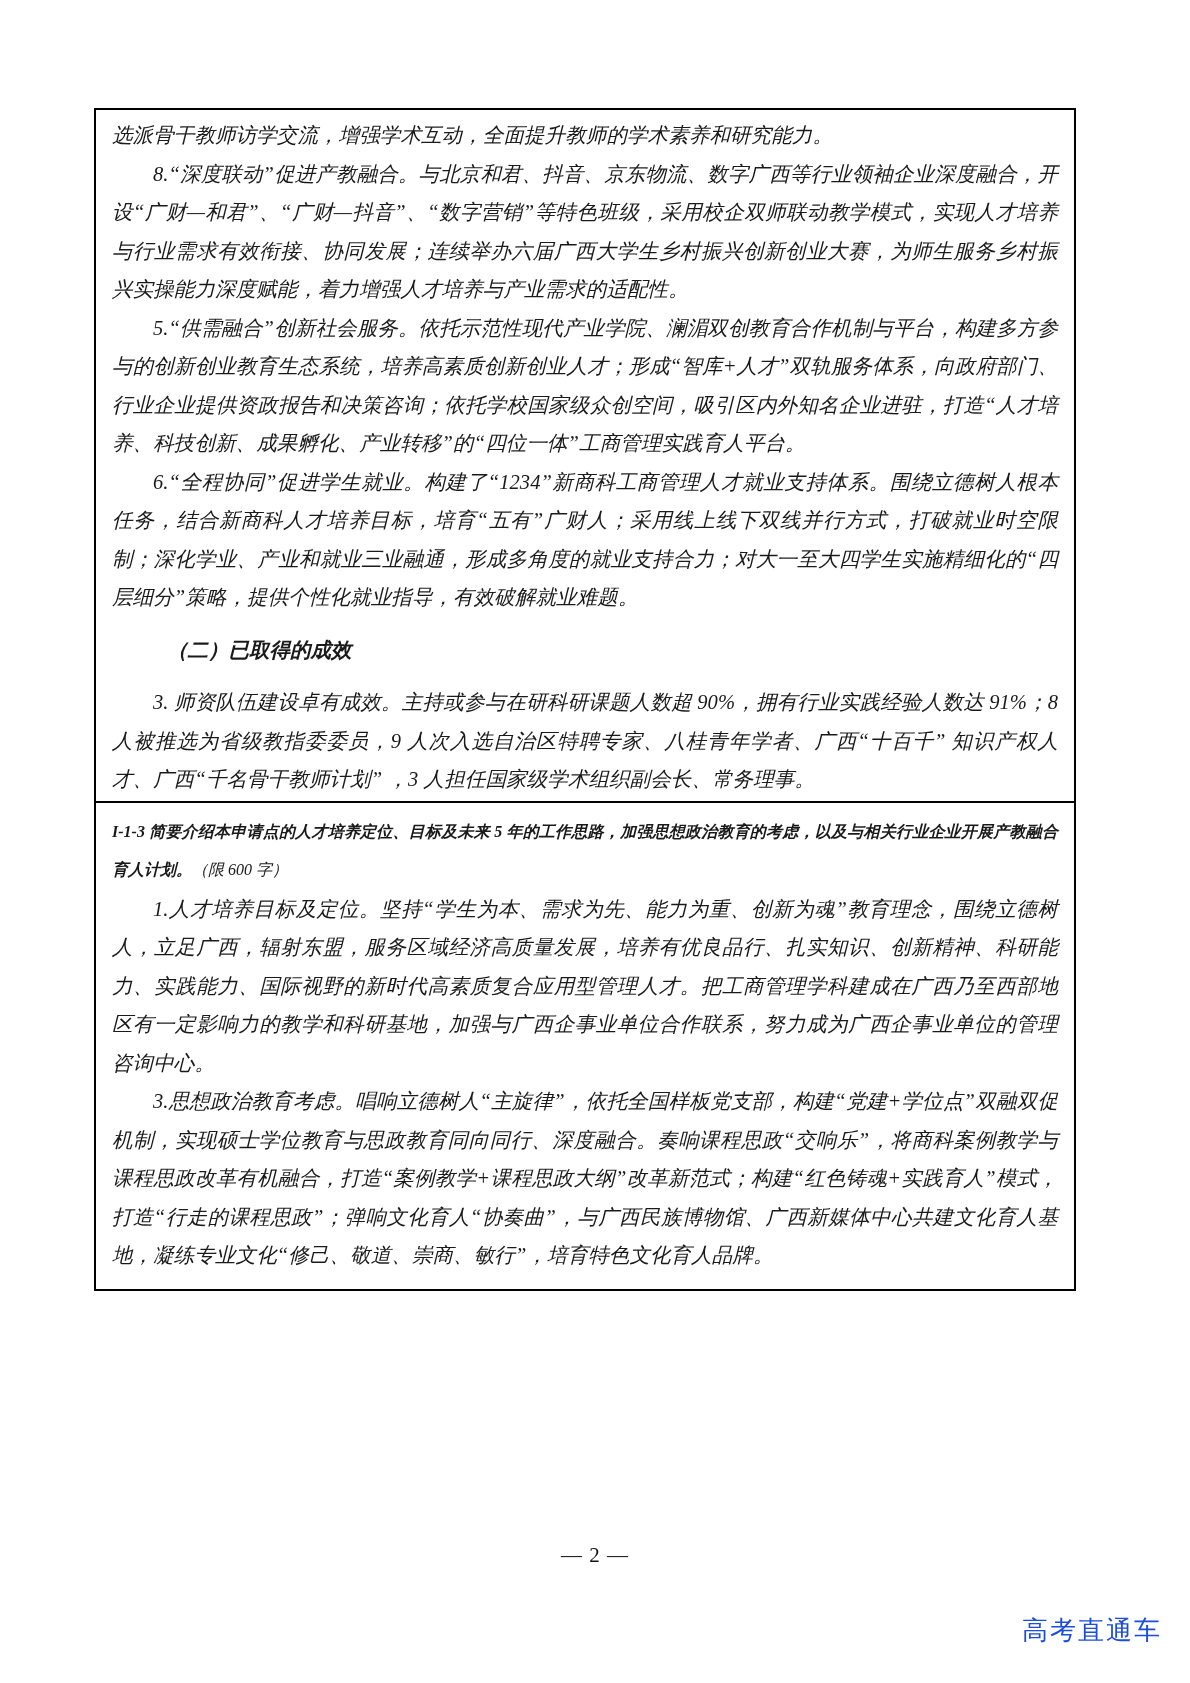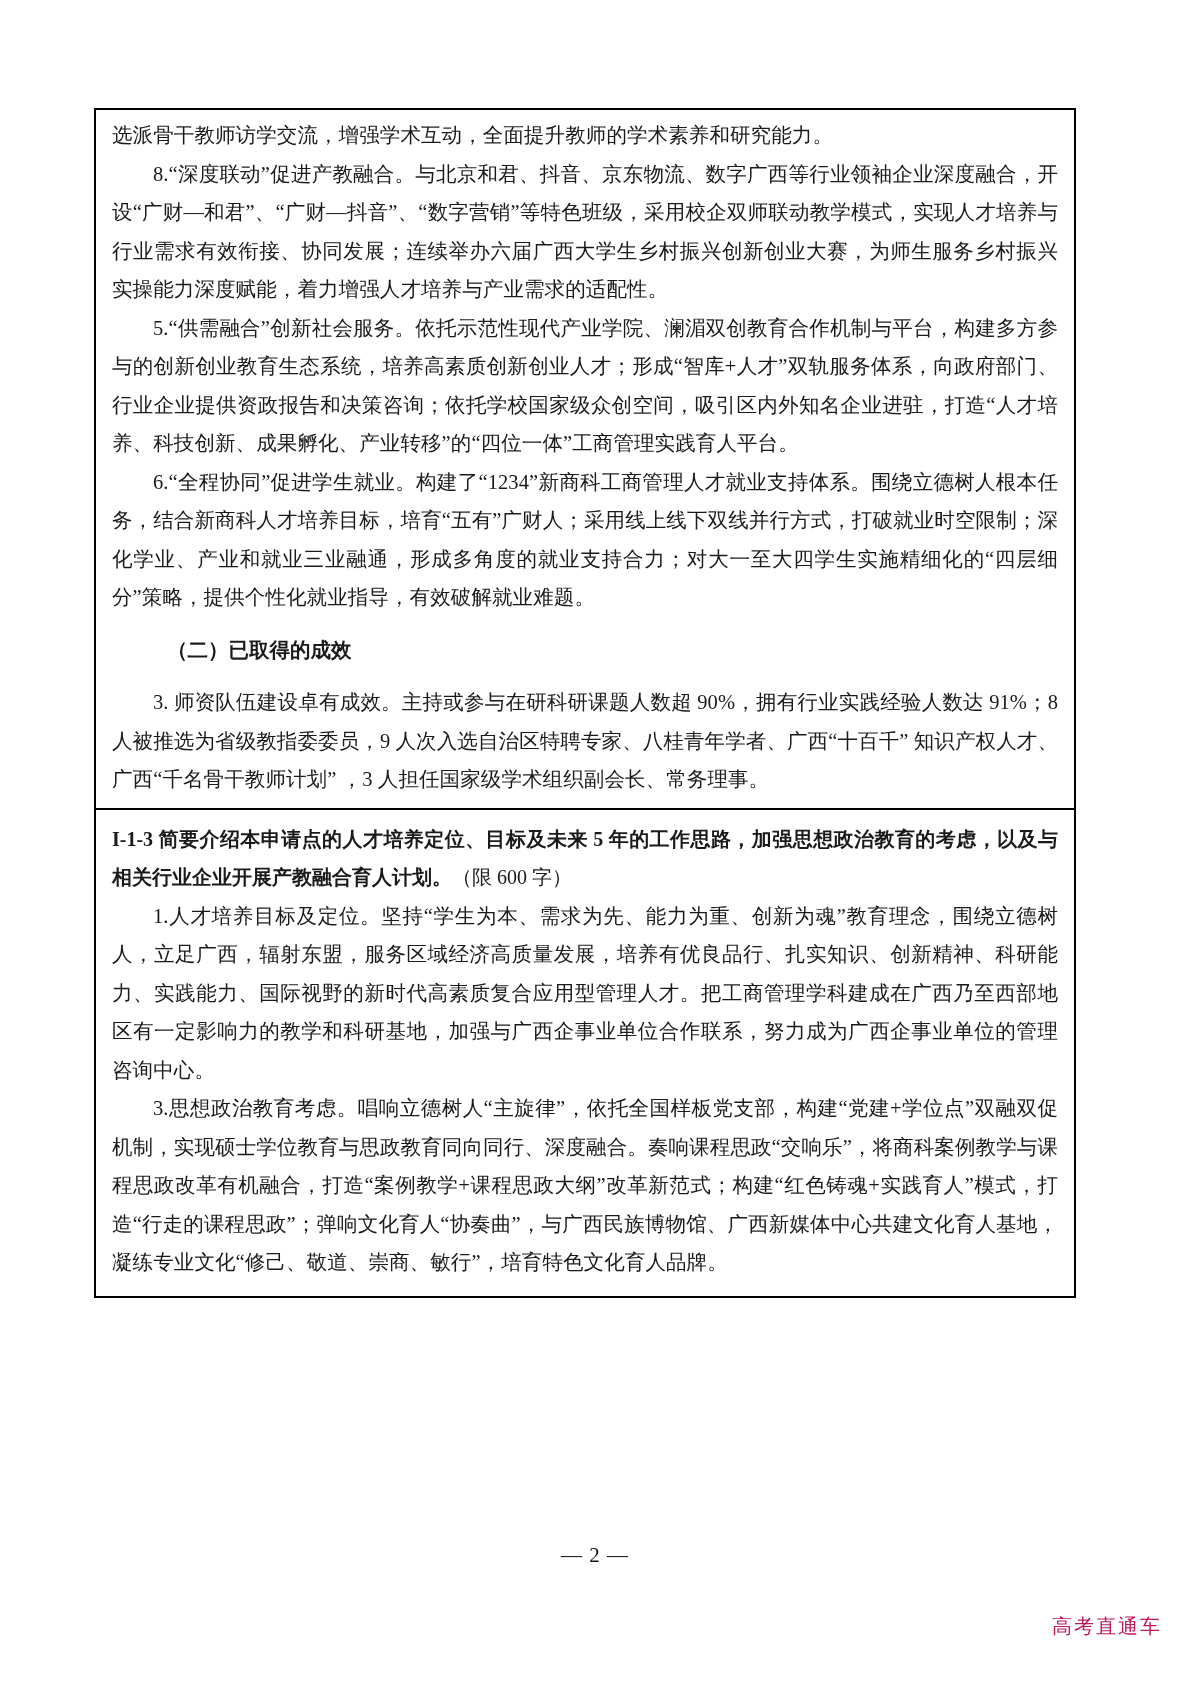--- a/index.html
+++ b/index.html
@@ -28,22 +28,23 @@
     position: absolute;
     left: 94px;
     top: 108px;
     width: 982px;
     border: 2.5px solid #000;
     box-sizing: border-box;
     background: #fff;
   }
 
   .section {
-    padding: 6px 16px 9px 16px;
+    padding: 6px 16px 2px 16px;
     box-sizing: border-box;
+    font-style: italic;
   }
   .section.second {
     border-top: 2.5px solid #000;
     padding-top: 10px;
     padding-bottom: 14px;
   }
 
   p.para {
     margin: 0;
     font-size: 20.5px;
@@ -59,21 +60,21 @@
   }
   .heading-sub {
     font-weight: bold;
     font-size: 20.5px;
     line-height: 38.5px;
     margin: 14px;
     text-indent: 41px;
   }
   .qheading {
     margin: 0;
-    font-size: 20px;
+    font-size: 16px;
     line-height: 38.5px;
     font-weight: bold;
     text-align: justify;
     text-justify: inter-ideograph;
   }
   .qheading .qlimit {
     font-weight: normal;
   }
   .qcode {
     font-weight: bold;
@@ -89,22 +90,22 @@
     font-size: 21px;
     font-family: "Liberation Serif", "DejaVu Serif", serif;
     color: #111;
     letter-spacing: 1px;
   }
 
   .watermark {
     position: absolute;
     right: 28px;
     top: 1613px;
-    font-size: 20px;
-    color: #be185d;
+    font-size: 26px;
+    color: #1d4ed8;
     font-family: "Liberation Sans", "DejaVu Sans", sans-serif;
     letter-spacing: 2px;
     user-select: none;
   }
 </style>
 </head>
 <body>
 
 <div class="page">
 

